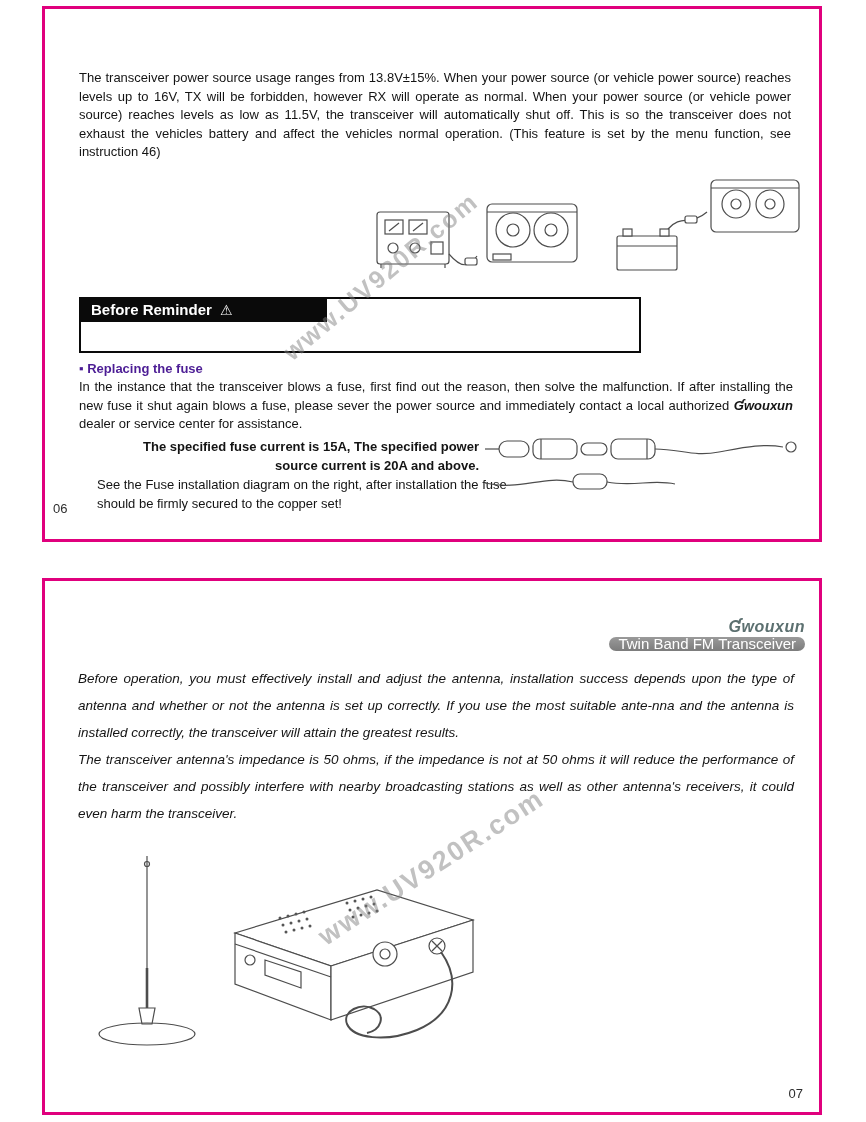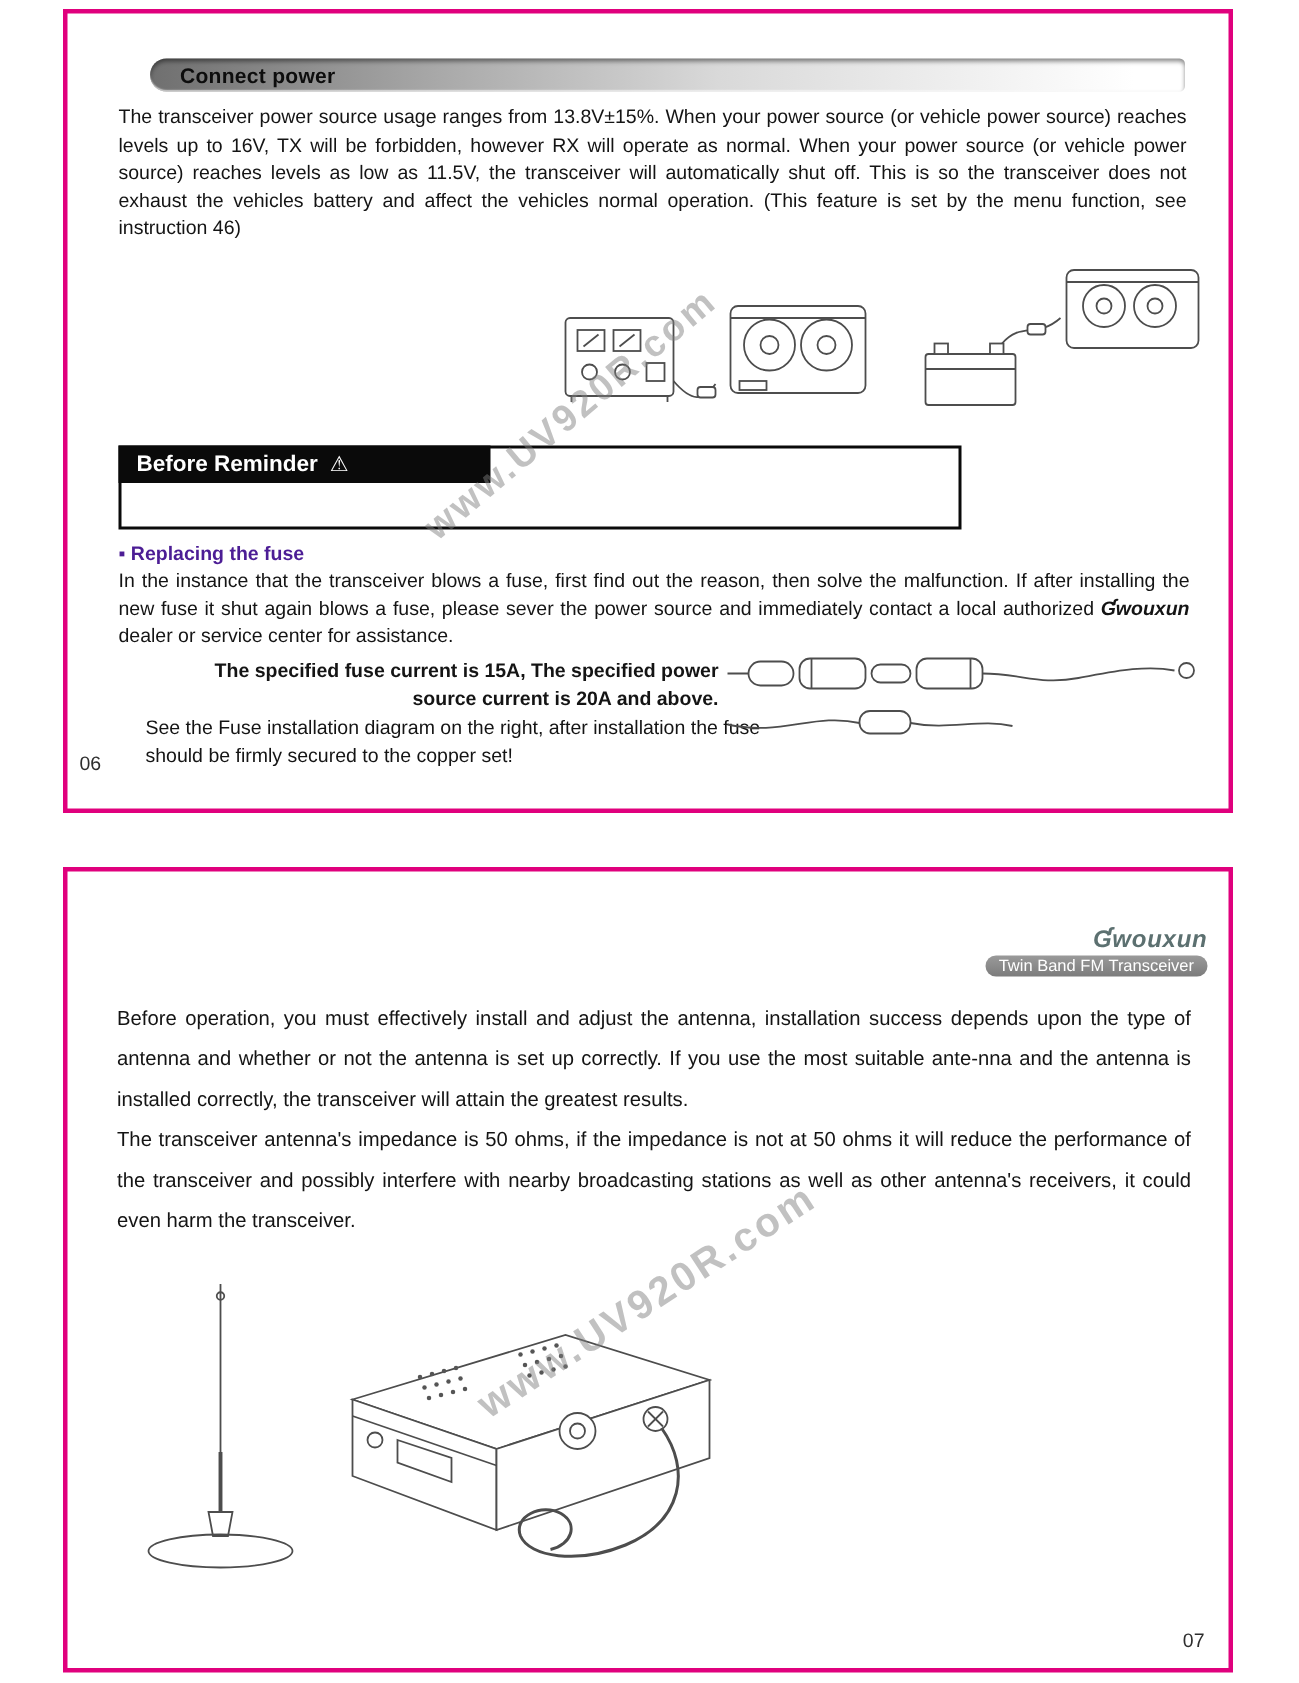--- a/index.html
+++ b/index.html
@@ -54,45 +54,42 @@
   #p1-fusenote{position:absolute;left:52px;top:466px;width:428px;text-align:left;line-height:19px;}
 
   .page-num{position:absolute;font-size:13px;color:#2e2e2e;}
   #p1-num{left:8px;top:492px;}
   #p2-num{right:16px;top:505px;}
 
   .brand{position:absolute;right:14px;top:38px;text-align:right;z-index:3;line-height:1;}
   .brand-logo{font-style:italic;font-weight:bold;font-size:16px;color:#5c7070;letter-spacing:0.5px;display:block;}
   .brand-tag{
     display:inline-block;background:linear-gradient(to bottom,#9a9a9a,#7c7c7c);
-    color:#ffffff;font-size:11px;line-height:14px;padding:0 9px;border-radius:7px;margin-top:2px;
+    color:#ffffff;font-size:15px;line-height:14px;padding:0 9px;border-radius:7px;margin-top:2px;
   }
 
   #p2-paras{position:absolute;left:33px;top:84px;width:716px;font-size:13.5px;line-height:27px;text-align:justify;color:#141414;}
-  #p2-paras p{margin:0;}
+  #p2-paras p{margin:0;font-style:italic;}
 
   .watermark{
     position:absolute;font-size:25px;color:rgba(125,125,125,0.48);
     letter-spacing:2px;white-space:nowrap;z-index:5;pointer-events:none;font-weight:bold;
   }
   #wm1{left:258px;top:262px;transform:rotate(-40deg);}
   #wm2{left:300px;top:852px;transform:rotate(-33deg);font-size:27px;}
 
   svg .ln{stroke:#4d4d4d;stroke-width:1.2;fill:none;}
   svg .fw{stroke:#4d4d4d;stroke-width:1.2;fill:#ffffff;}
   svg .dot{fill:#555;stroke:none;}
 </style>
 </head>
 <body>
 
 <div class="panel" id="panel1">
 
-  <div class="section-bar">
-    <span class="bar-label">Connect power</span>
-  </div>
 
   <div class="body-text" id="p1-intro">The transceiver power source usage ranges from 13.8V±15%. When your power source (or vehicle power source) reaches levels up to 16V, TX will be forbidden, however RX will operate as normal. When your power source (or vehicle power source) reaches levels as low as 11.5V, the transceiver will automatically shut off. This is so the transceiver does not exhaust the vehicles battery and affect the vehicles normal operation. (This feature is set by the menu function, see instruction 46)</div>
 
   <svg class="illu" id="p1-illu" width="440" height="125" viewBox="0 0 440 125">
 
     <g>
       <rect class="fw" x="12" y="38" width="72" height="52" rx="3"></rect>
       <rect class="ln" x="20" y="46" width="18" height="14"></rect>
       <rect class="ln" x="44" y="46" width="18" height="14"></rect>
       <line class="ln" x1="24" y1="57" x2="34" y2="49"></line>

